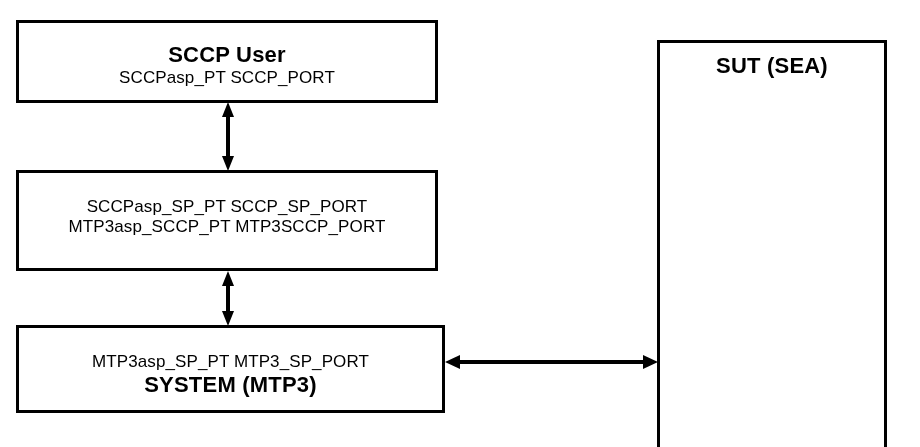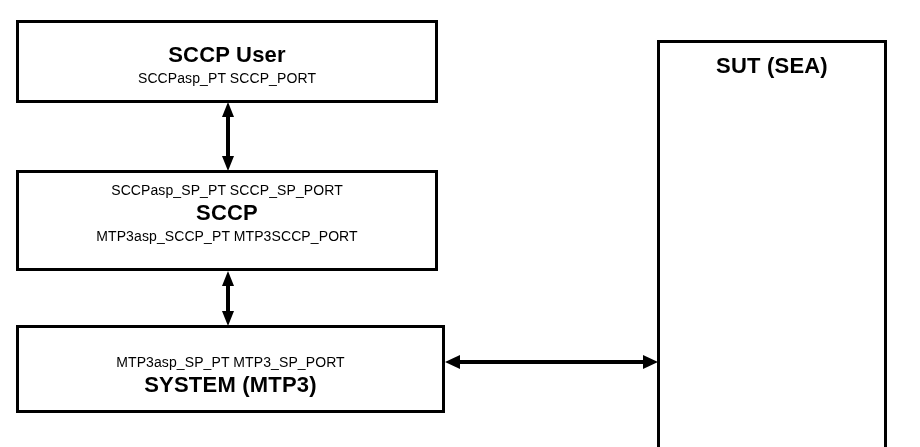--- a/index.html
+++ b/index.html
@@ -28,33 +28,33 @@
   }
   .node-title {
     font-weight: bold;
     font-size: 22px;
     line-height: 26px;
     letter-spacing: 0.2px;
     white-space: nowrap;
   }
   .node-port {
     font-weight: normal;
-    font-size: 14px;
+    font-size: 17px;
     line-height: 20px;
     letter-spacing: 0.1px;
     white-space: nowrap;
   }
   
   #box-sccp-user {
     left: 16px;  top: 20px;  width: 422px; height: 83px;
     padding-top: 19px;
   }
   #box-sccp {
     left: 16px;  top: 170px; width: 422px; height: 101px;
-    padding-top: 7px;
+    padding-top: 24px;
   }
   #box-system-mtp3 {
     left: 16px;  top: 325px; width: 429px; height: 88px;
     padding-top: 24px;
   }
   #box-sut {
     left: 657px; top: 40px;  width: 230px; height: 442px;
     padding-top: 10px;
   }
   
@@ -79,21 +79,20 @@
 
 <div id="diagram-canvas">
 
   <div class="node-box" id="box-sccp-user">
     <div class="node-title">SCCP User</div>
     <div class="node-port">SCCPasp_PT SCCP_PORT</div>
   </div>
 
   <div class="node-box" id="box-sccp">
     <div class="node-port">SCCPasp_SP_PT  SCCP_SP_PORT</div>
-    <div class="node-title">SCCP</div>
     <div class="node-port">MTP3asp_SCCP_PT  MTP3SCCP_PORT</div>
   </div>
 
   <div class="node-box" id="box-system-mtp3">
     <div class="node-port">MTP3asp_SP_PT  MTP3_SP_PORT</div>
     <div class="node-title">SYSTEM (MTP3)</div>
   </div>
 
   <div class="node-box" id="box-sut">
     <div class="node-title">SUT (SEA)</div>

